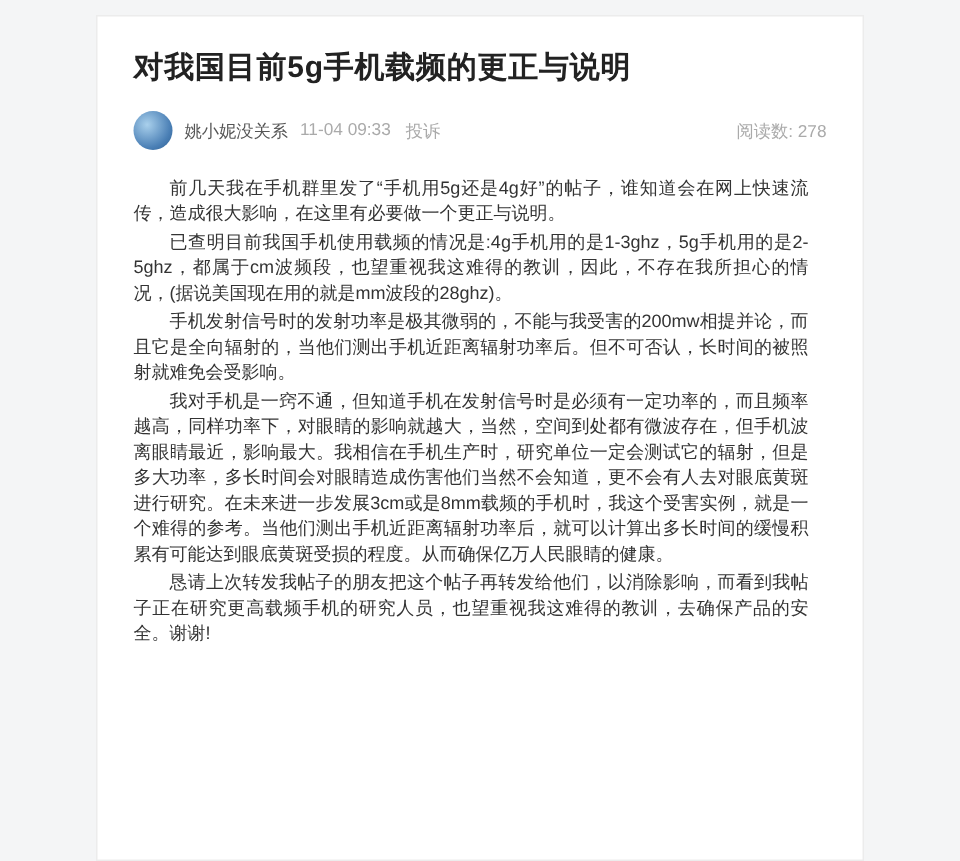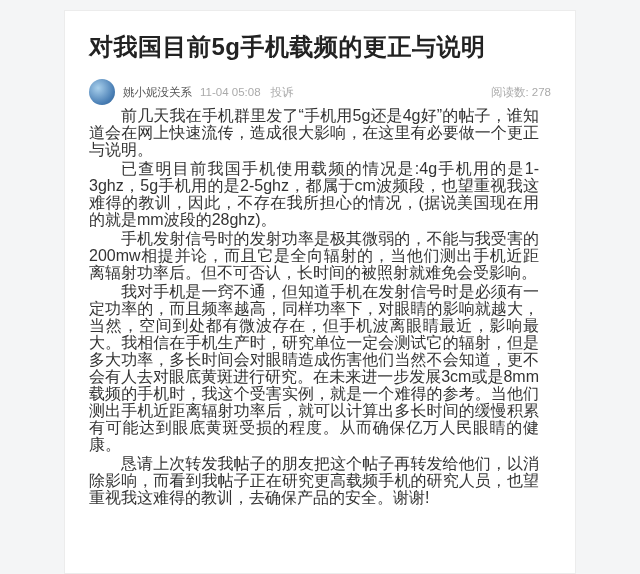--- a/index.html
+++ b/index.html
@@ -13,68 +13,68 @@
   .card {
     width: 512px;
     margin: 10px auto 0;
     background: #ffffff;
     border: 1px solid #ececec;
     box-sizing: border-box;
     padding: 16px 24px 26px;
     min-height: 564px;
   }
   .title {
-    font-size: 24px;
+    font-size: 20px;
     font-weight: 700;
     color: #222222;
     margin: 4px 0 16px;
     letter-spacing: 0.5px;
   }
   .meta-row {
     display: flex;
     align-items: center;
     gap: 8px;
     font-size: 11.5px;
     color: #9a9a9a;
-    margin-bottom: 2px;
+    margin-bottom: 17px;
   }
   .avatar {
     width: 26px;
     height: 26px;
     border-radius: 50%;
     flex: 0 0 auto;
     background: radial-gradient(circle at 35% 35%, #a9d0ec, #4a7fb5 65%, #2c5d8f);
     display: inline-block;
   }
   .author { color: #555555; }
   .time   { color: #aaaaaa; }
   .report { color: #aaaaaa; cursor: pointer; margin-left: 2px; }
   .views  { margin-left: auto; color: #aaaaaa; }
   .body-text { margin-top: 2px; }
   .para {
-    font-size: 16px;
+    font-size: 12px;
     line-height: 17px;
     color: #333333;
     text-indent: 2em;
     margin: 0 12px 2px 0;
     text-align: justify;
   }
 </style>
 </head>
 <body>
 
 <div class="page">
   <div class="card">
 
     <h1 class="title">对我国目前5g手机载频的更正与说明</h1>
 
     <div class="meta-row">
       <span class="avatar"></span>
       <span class="author">姚小妮没关系</span>
-      <span class="time">11-04 05:08</span>
+      <span class="time">11-04 09:33</span>
       <span class="report">投诉</span>
       <span class="views">阅读数: 278</span>
     </div>
 
     <div class="body-text" id="article-body">
         <p class="para">前几天我在手机群里发了“手机用5g还是4g好”的帖子，谁知道会在网上快速流传，造成很大影响，在这里有必要做一个更正与说明。</p>
         <p class="para">已查明目前我国手机使用载频的情况是:4g手机用的是1-3ghz，5g手机用的是2-5ghz，都属于cm波频段，也望重视我这难得的教训，因此，不存在我所担心的情况，(据说美国现在用的就是mm波段的28ghz)。</p>
         <p class="para">手机发射信号时的发射功率是极其微弱的，不能与我受害的200mw相提并论，而且它是全向辐射的，当他们测出手机近距离辐射功率后。但不可否认，长时间的被照射就难免会受影响。</p>
         <p class="para">我对手机是一窍不通，但知道手机在发射信号时是必须有一定功率的，而且频率越高，同样功率下，对眼睛的影响就越大，当然，空间到处都有微波存在，但手机波离眼睛最近，影响最大。我相信在手机生产时，研究单位一定会测试它的辐射，但是多大功率，多长时间会对眼睛造成伤害他们当然不会知道，更不会有人去对眼底黄斑进行研究。在未来进一步发展3cm或是8mm载频的手机时，我这个受害实例，就是一个难得的参考。当他们测出手机近距离辐射功率后，就可以计算出多长时间的缓慢积累有可能达到眼底黄斑受损的程度。从而确保亿万人民眼睛的健康。</p>
         <p class="para">恳请上次转发我帖子的朋友把这个帖子再转发给他们，以消除影响，而看到我帖子正在研究更高载频手机的研究人员，也望重视我这难得的教训，去确保产品的安全。谢谢!</p>

